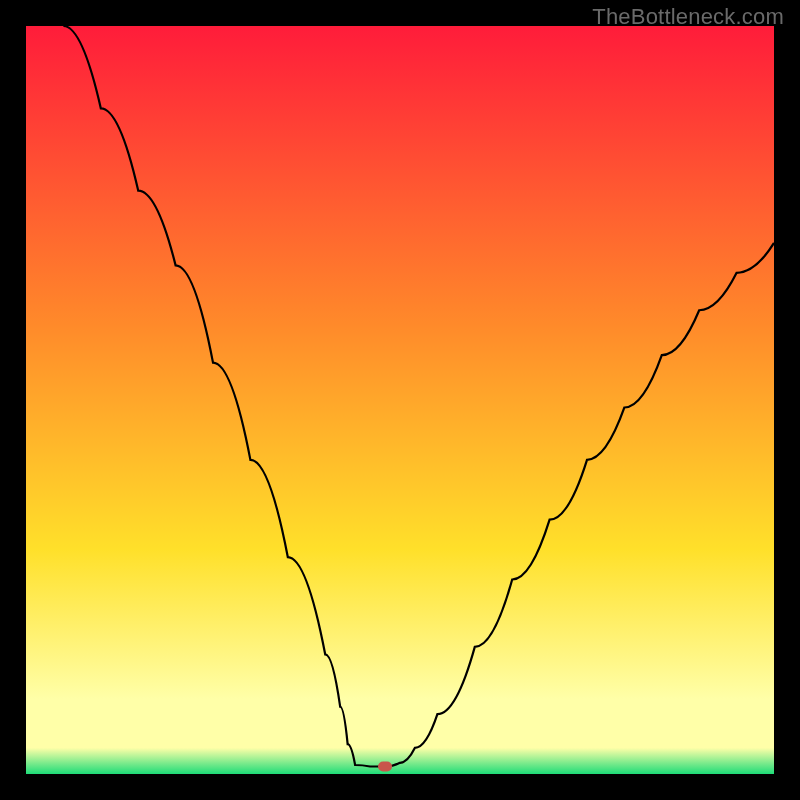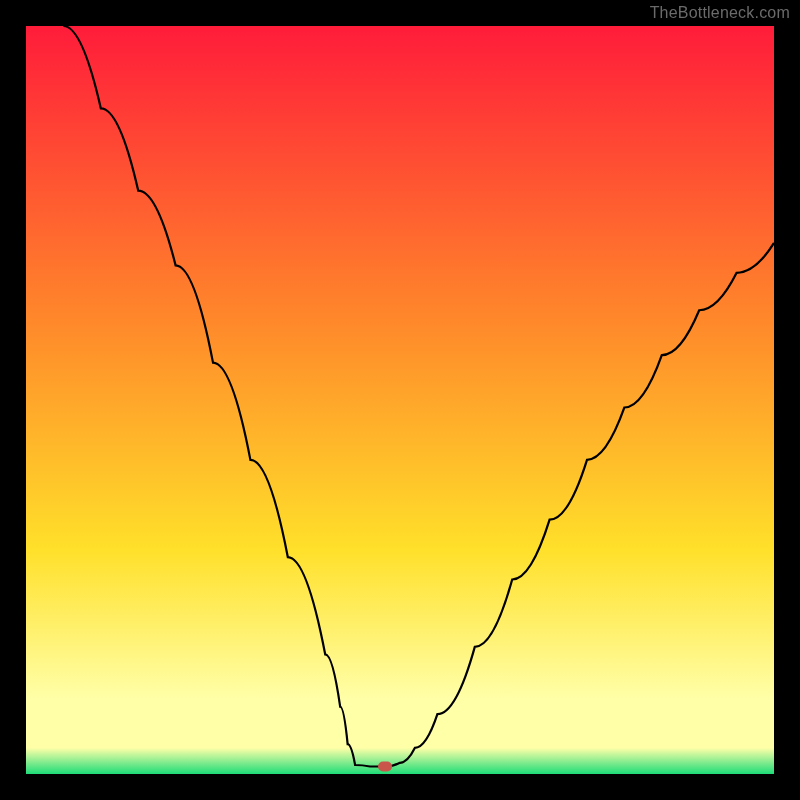--- a/index.html
+++ b/index.html
@@ -13,23 +13,23 @@
   }
   .frame {
     position: relative;
     width: 800px;
     height: 800px;
     background: #000;
   }
   .watermark {
     position: absolute;
     top: 4px;
-    right: 10px;
+    right: 16px;
     color: #6a6a6a;
-    font-size: 16px;
+    font-size: 22px;
     font-weight: 500;
     letter-spacing: 0.2px;
     z-index: 5;
   }
   .plot {
     position: absolute;
     left: 26px;
     top: 26px;
     width: 748px;
     height: 748px;

